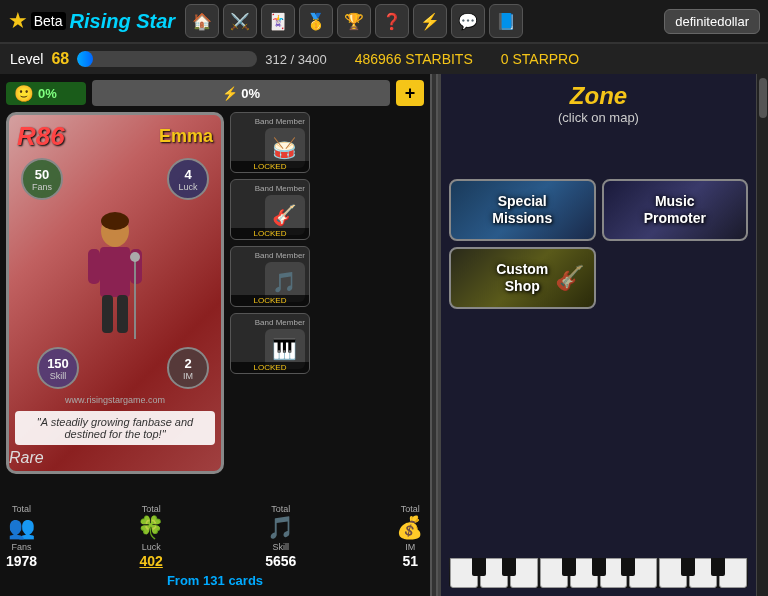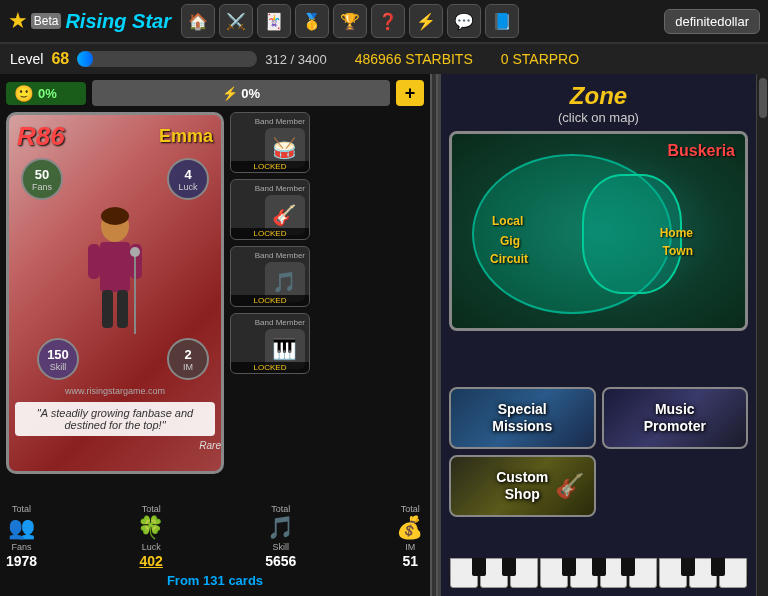--- a/index.html
+++ b/index.html
@@ -21,21 +21,21 @@
       padding: 0 8px;
       border-bottom: 2px solid #333;
     }
     .logo {
       display: flex;
       align-items: center;
       margin-right: 10px;
     }
     .logo .star { color: #f5c518; font-size: 22px; margin-right: 3px; }
     .logo .beta {
-      background: #737373; color: #fff; font-size: 12px;
+      background: #000000; color: #fff; font-size: 14px;
       padding: 1px 3px; border-radius: 3px; margin-right: 4px; vertical-align: top;
     }
     .logo .title { color: #00d4ff; font-size: 20px; font-weight: bold; font-style: italic; }
     .nav-icons { display: flex; gap: 4px; align-items: center; }
     .nav-icon {
       width: 34px; height: 34px; background: #333; border-radius: 6px;
       display: flex; align-items: center; justify-content: center;
       font-size: 16px; cursor: pointer; border: 1px solid #555;
     }
     .user-btn {
@@ -143,21 +143,21 @@
     .stat-luck { top: 4px; right: 4px; background: rgba(50,50,100,0.9); }
     .stat-skill { bottom: 4px; left: 20px; background: rgba(80,60,120,0.9); }
     .stat-im { bottom: 4px; right: 4px; background: rgba(80,60,60,0.9); }
     .card-website { color: #aaa; font-size: 9px; text-align: center; padding: 2px; }
     .card-quote {
       background: rgba(255,255,255,0.9); color: #333; font-size: 11px;
       text-align: center; padding: 5px 6px; margin: 4px 6px;
       border-radius: 4px; font-style: italic;
     }
     .card-rarity-label {
-      text-align: right; color: #ddd; font-size: 10px; padding-bottom: 20px;
+      text-align: left; color: #ddd; font-size: 16px; padding-bottom: 4px;
       font-style: italic;
     }
 
     
     .person-svg { width: 70px; height: 130px; }
 
     
     .band-members {
       display: flex; flex-direction: column; gap: 6px; width: 80px;
     }
@@ -452,34 +452,20 @@
     </div>
 
   </div>
 
   <div class="right-divider"></div>
 
   <div class="right-panel">
     <div class="zone-title">Zone</div>
     <div class="zone-subtitle">(click on map)</div>
 
-    <div class="map-container">
-      <div class="map-bg">
-
-        <div style="position:absolute;top:20px;left:20px;width:200px;height:160px;background:rgba(0,160,120,0.35);border-radius:50%;border:2px solid #00aa88;"></div>
-        <div style="position:absolute;top:40px;left:130px;width:100px;height:120px;background:rgba(0,180,150,0.3);border-radius:40%;border:2px solid #00cc99;"></div>
-
-        <span class="map-label buskeria">Buskeria</span>
-        <span class="map-label local">Local</span>
-        <span class="map-label gig" style="top:100px;left:48px;">Gig</span>
-        <span class="map-label circuit" style="top:118px;left:38px;">Circuit</span>
-        <span class="map-label home" style="top:92px;right:52px;">Home</span>
-        <span class="map-label town" style="top:110px;right:52px;">Town</span>
-      </div>
-    </div>
 
     <div class="action-grid">
       <div class="action-btn btn-special-missions">
         <span class="btn-label" style="white-space:pre;">Special
 Missions</span>
       </div>
       <div class="action-btn btn-music-promoter">
         <span class="btn-label" style="white-space:pre;">Music
 Promoter</span>
       </div>

